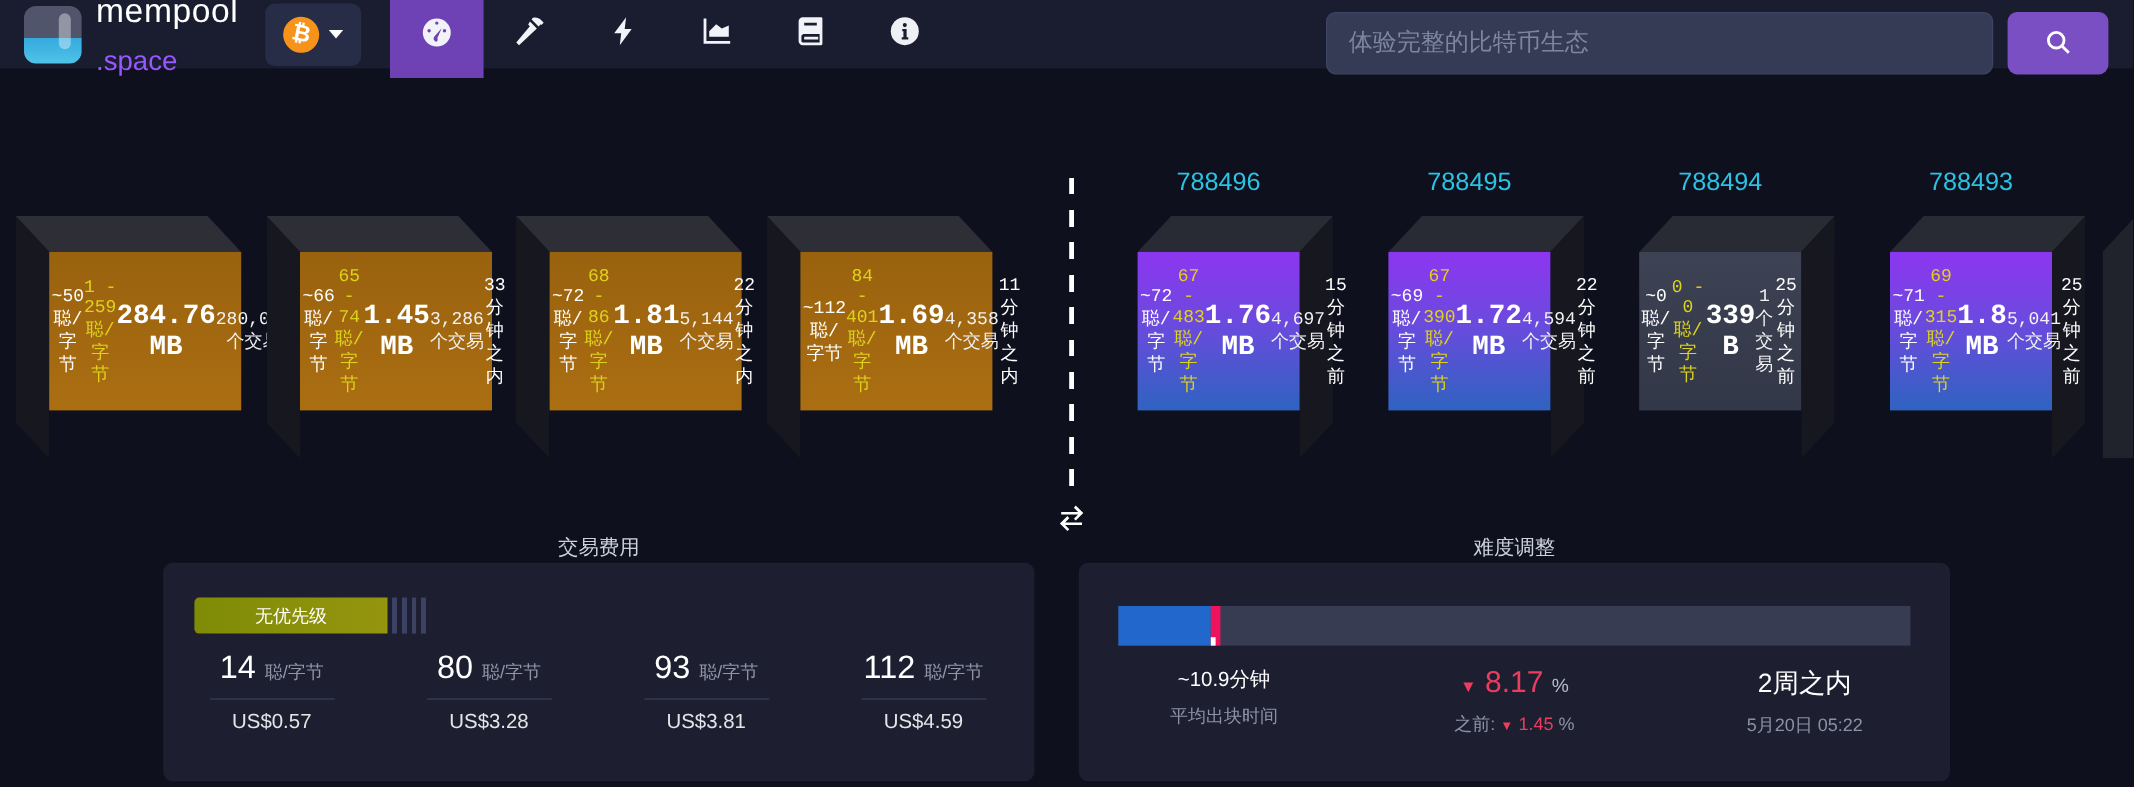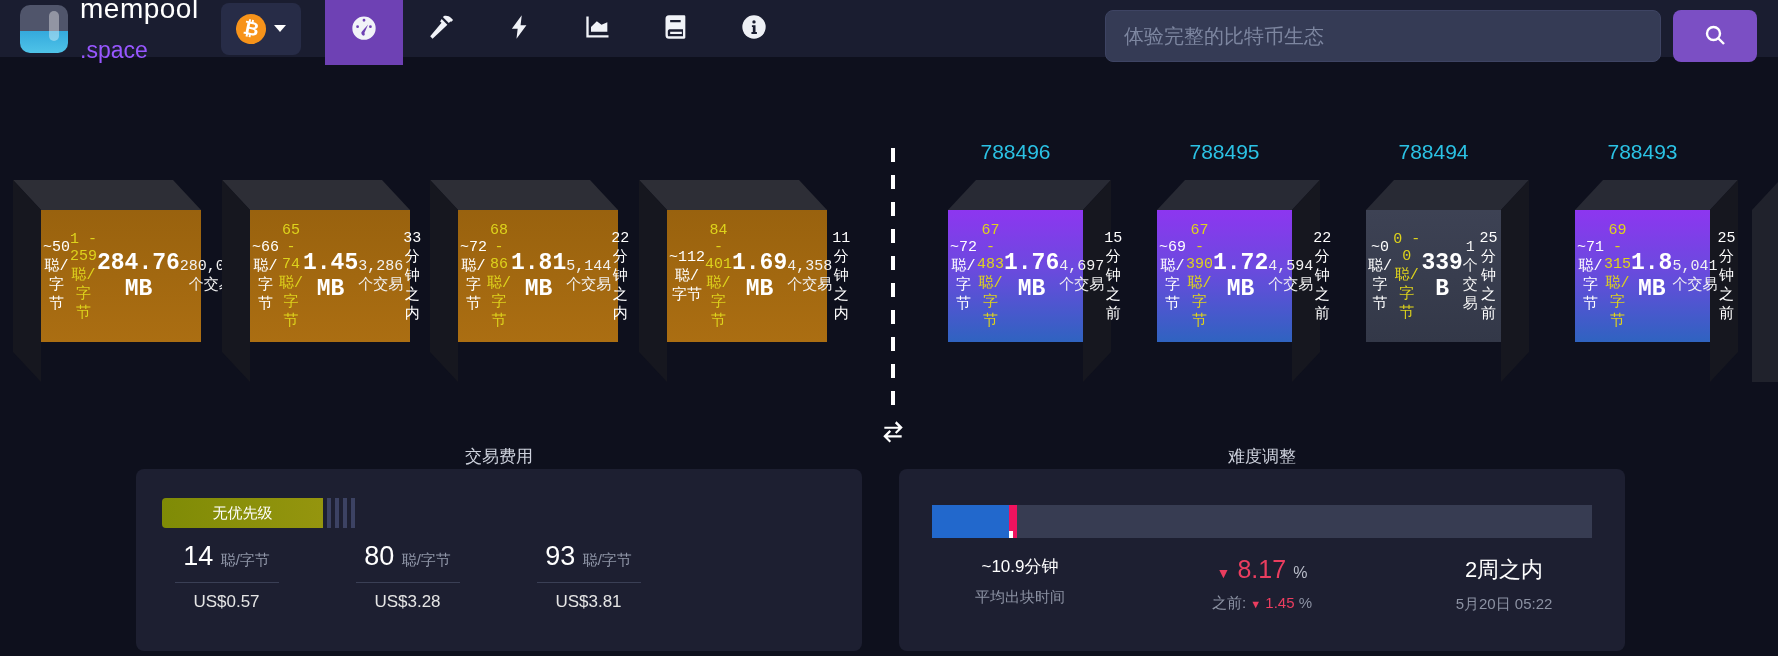--- a/index.html
+++ b/index.html
@@ -335,20 +335,25 @@
     <div class="fee-col">
       <div class="fee-rate"><span>80</span> <span class="unit">聪/字节</span></div>
       <div class="fee-hr"></div>
       <div class="fee-usd">US$3.28</div>
     </div>
     <div class="fee-col">
       <div class="fee-rate"><span>93</span> <span class="unit">聪/字节</span></div>
       <div class="fee-hr"></div>
       <div class="fee-usd">US$3.81</div>
     </div>
+    <div class="fee-col">
+      <div class="fee-rate"><span>112</span> <span class="unit">聪/字节</span></div>
+      <div class="fee-hr"></div>
+      <div class="fee-usd">US$4.59</div>
+    </div>
   </div>
 </div>
 
 <div class="panel-title" id="diff-title">难度调整</div>
 <div class="panel" id="diff-panel">
   <div class="diff-bar">
     <div class="diff-fill"></div>
     <div class="diff-marker">
         <div class="notch"></div>
       </div>

